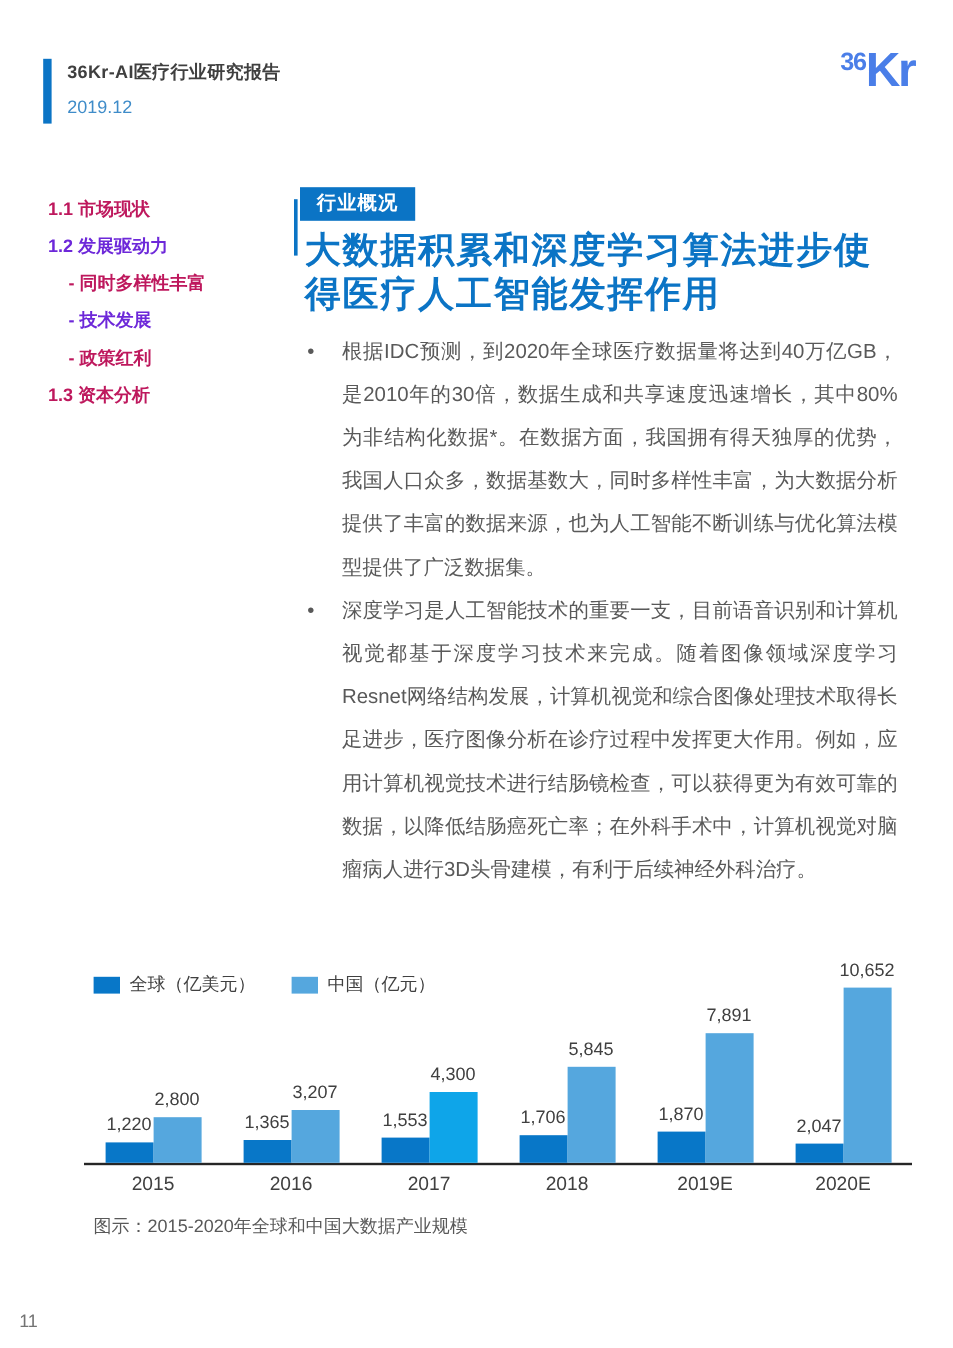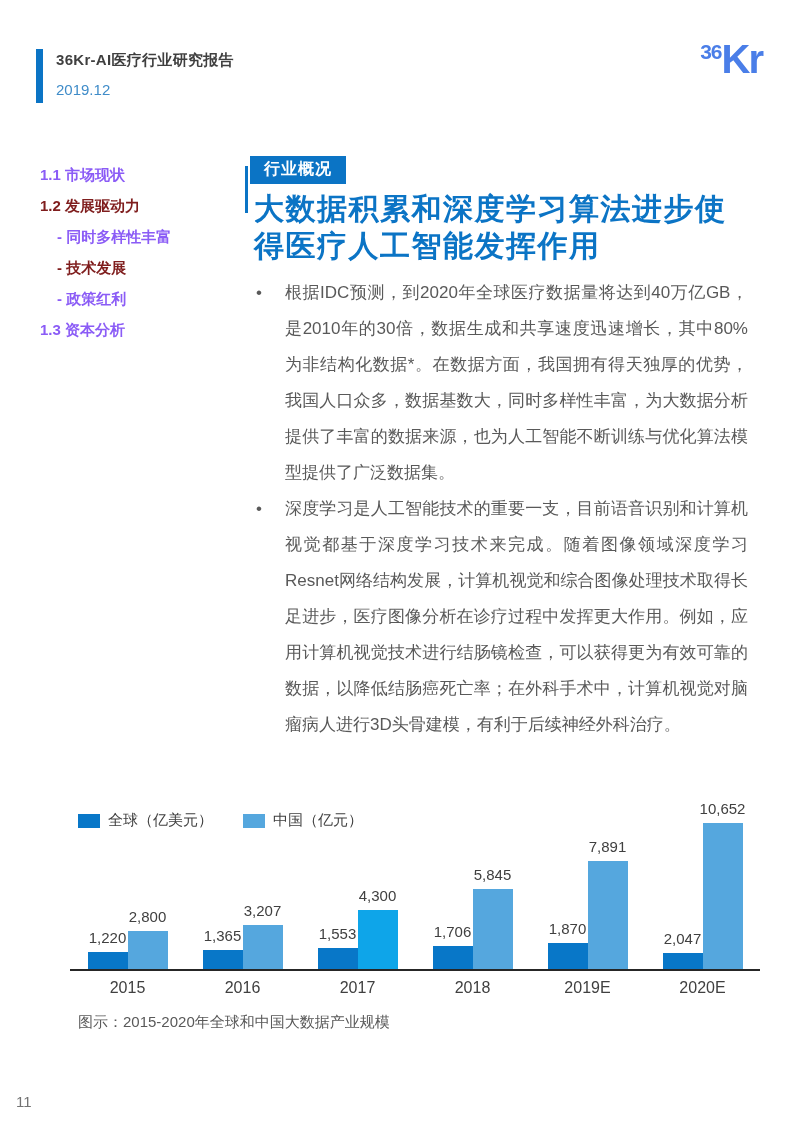--- a/index.html
+++ b/index.html
@@ -10,23 +10,23 @@
   
   .hdr-bar { position:absolute; left:36px; top:48px; width:7px; height:54px; background:#0b74c5; }
   .hdr-title { position:absolute; left:56px; top:50px; font-size:15px; font-weight:bold; color:#3f3f3f; letter-spacing:.3px; }
   .hdr-date { position:absolute; left:56px; top:80px; font-size:15px; color:#3f8cc9; }
   .logo { position:absolute; right:32px; top:38px; color:#4a7ee8; display:flex; align-items:flex-start; line-height:1;justify-content:space-between; }
   .logo .l36 { font-size:21px; font-weight:bold; letter-spacing:-1px; margin-top:2px; }
   .logo .lkr { font-size:40px; font-weight:bold; letter-spacing:-2px; margin-left:0px; }
 
   
   .sidebar { position:absolute; left:40px; top:158px; width:200px; list-style:none; }
-  .sb-item { font-size:15px; font-weight:bold; color:#8b5cf6; line-height:31px; cursor:pointer; }
+  .sb-item { font-size:15px; font-weight:bold; color:#be185d; line-height:31px; cursor:pointer; }
   .sb-item.sub { padding-left:17px; }
-  .sb-item.active { color:#7f1d1d; }
+  .sb-item.active { color:#6d28d9; }
 
   
   .badge { position:absolute; left:250px; top:155px; background:#0b74c5; color:#fff; font-size:16px; font-weight:bold; padding:3px 14px 4px 14px; letter-spacing:1px; }
   .title-accent { position:absolute; left:245px; top:165px; width:3px; height:47px; background:#0b74c5; }
   .headline { position:absolute; left:254px; top:189px; width:500px; color:#0b74c5; font-size:30px; font-weight:bold; line-height:37px; letter-spacing:1.5px; }
   .bullets { position:absolute; left:252px; top:274px; width:496px; list-style:none; }
   .bullets li { position:relative; padding-left:33px; font-size:17px; color:#595959; line-height:36px; text-align:justify; }
   .bullets li::before { content:"\2022"; position:absolute; left:4px; top:0; color:#595959; font-size:17px; }
 
   

